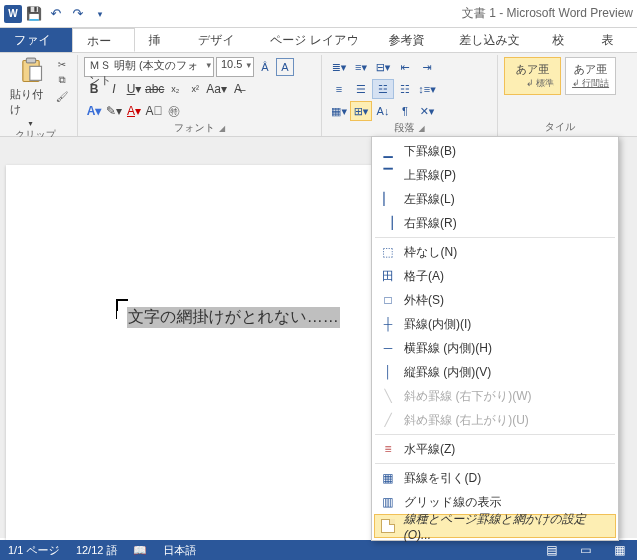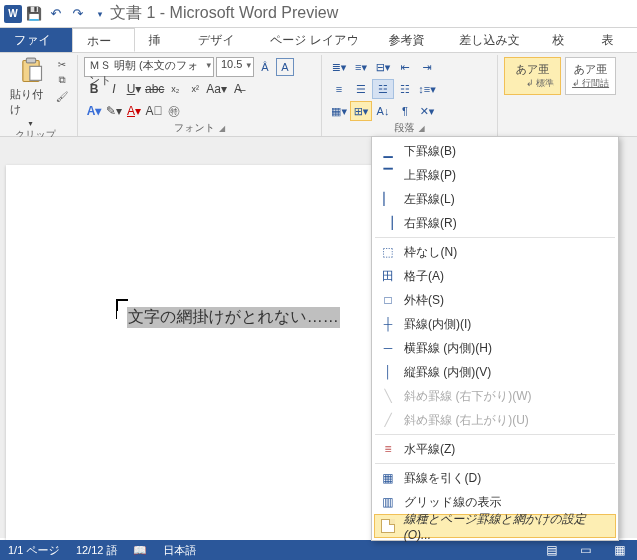--- a/index.html
+++ b/index.html
@@ -3,21 +3,21 @@
 <meta charset="utf-8">
 <style>
 * { margin:0; padding:0; box-sizing:border-box; font-family:"Meiryo UI","Segoe UI",sans-serif; }
 body { width:637px; height:560px; background:#fff; overflow:hidden; position:relative; color:#444; }
 
 
 .titlebar { height:28px; background:#fff; display:flex; align-items:center; padding:0 4px; border-bottom:1px solid #d4d4d4; }
 .titlebar .qat { display:flex; gap:2px; align-items:center; }
 .app-icon { width:18px; height:18px; background:#2b579a; color:#fff; display:flex;align-items:center;justify-content:center;font-size:10px;font-weight:bold;border-radius:2px; }
 .qat-btn { width:20px;height:20px;display:flex;align-items:center;justify-content:center;color:#2b579a;font-size:13px; }
-.title { flex:1; text-align:left; font-size:16px; color:#666; }
+.title { flex:1; text-align:right; font-size:12px; color:#666; }
 
 
 .tabs { height:25px; display:flex; border-bottom:1px solid #d4d4d4; }
 .tab { padding:0 14px; font-size:12px; line-height:25px; color:#444; cursor:pointer; }
 .tab.file { background:#2b579a; color:#fff; }
 .tab.active { border:1px solid #d4d4d4; border-bottom:1px solid #fff; background:#fff; position:relative; top:0px; }
 
 
 .ribbon { height:84px; background:#f3f3f3; border-bottom:1px solid #d4d4d4; display:flex; padding:2px 4px 0 4px; gap:0; position:relative; }
 .group { border-right:1px solid #d9d9d9; padding:2px 6px 0 6px; display:flex; flex-direction:column; }
@@ -188,20 +188,23 @@
     <div style="display:flex;gap:4px;align-items:center;">
       <div class="style-box sel">
         <div>あア亜</div>
         <div style="font-size:9px;color:#666;margin-left:15px;">↲ 標準</div>
       </div>
       <div class="style-box">
         <div>あア亜</div>
         <div style="font-size:9px;color:#666;text-decoration:underline;">↲ 行間詰</div>
       </div>
     </div>
+    <div class="group-label">
+        <span>タイル</span>
+      </div>
   </div>
 </div>
 
 <div class="doc-area">
   <div class="page"></div>
 </div>
 <div class="cursor-mark"></div>
 <div class="sel-text">文字の網掛けがとれない……</div>
 
 <div class="menu">

